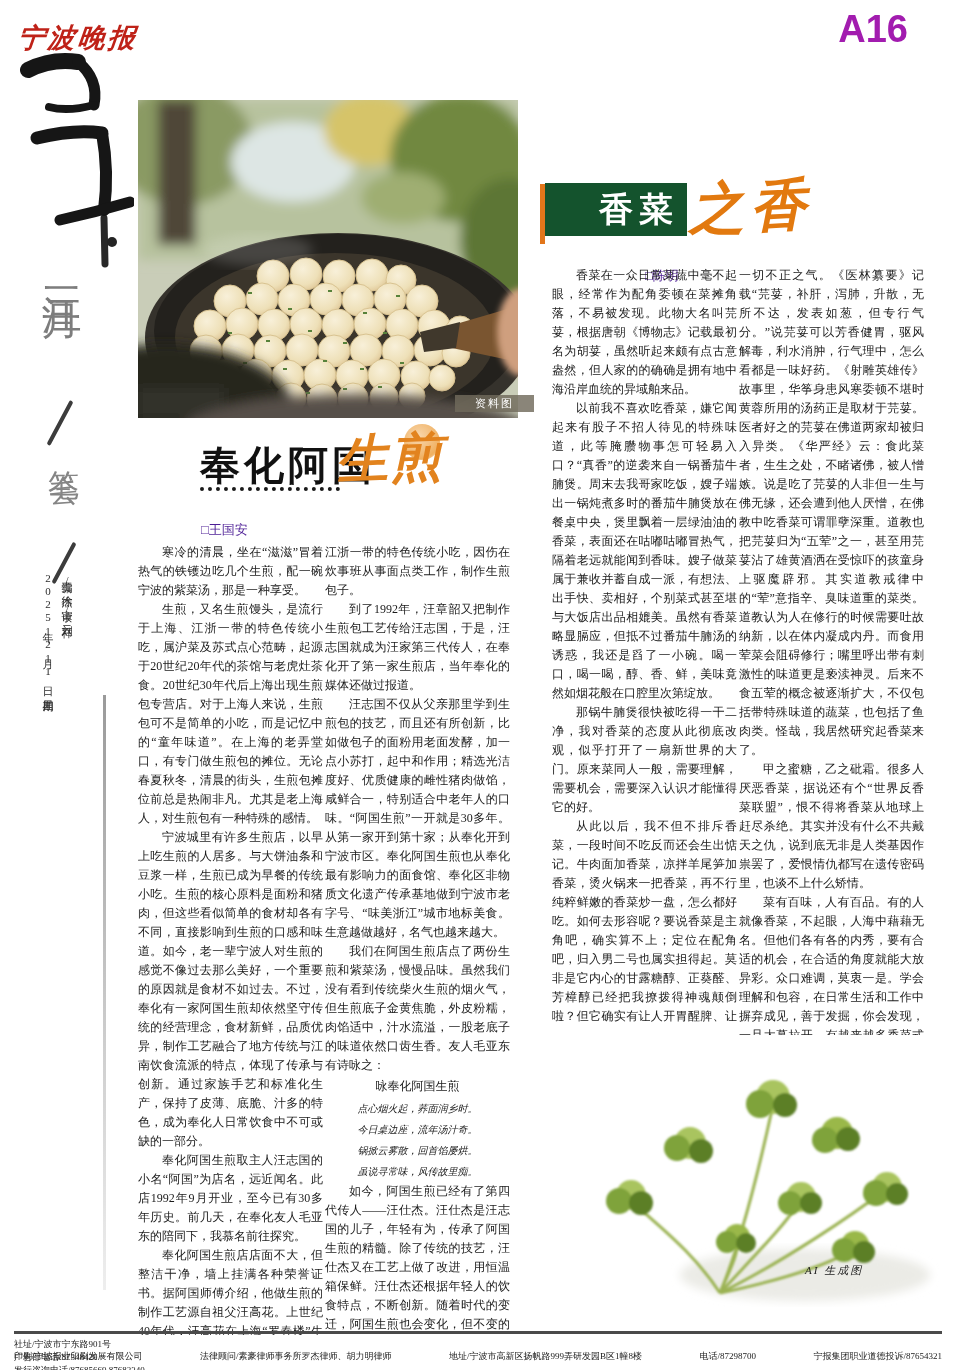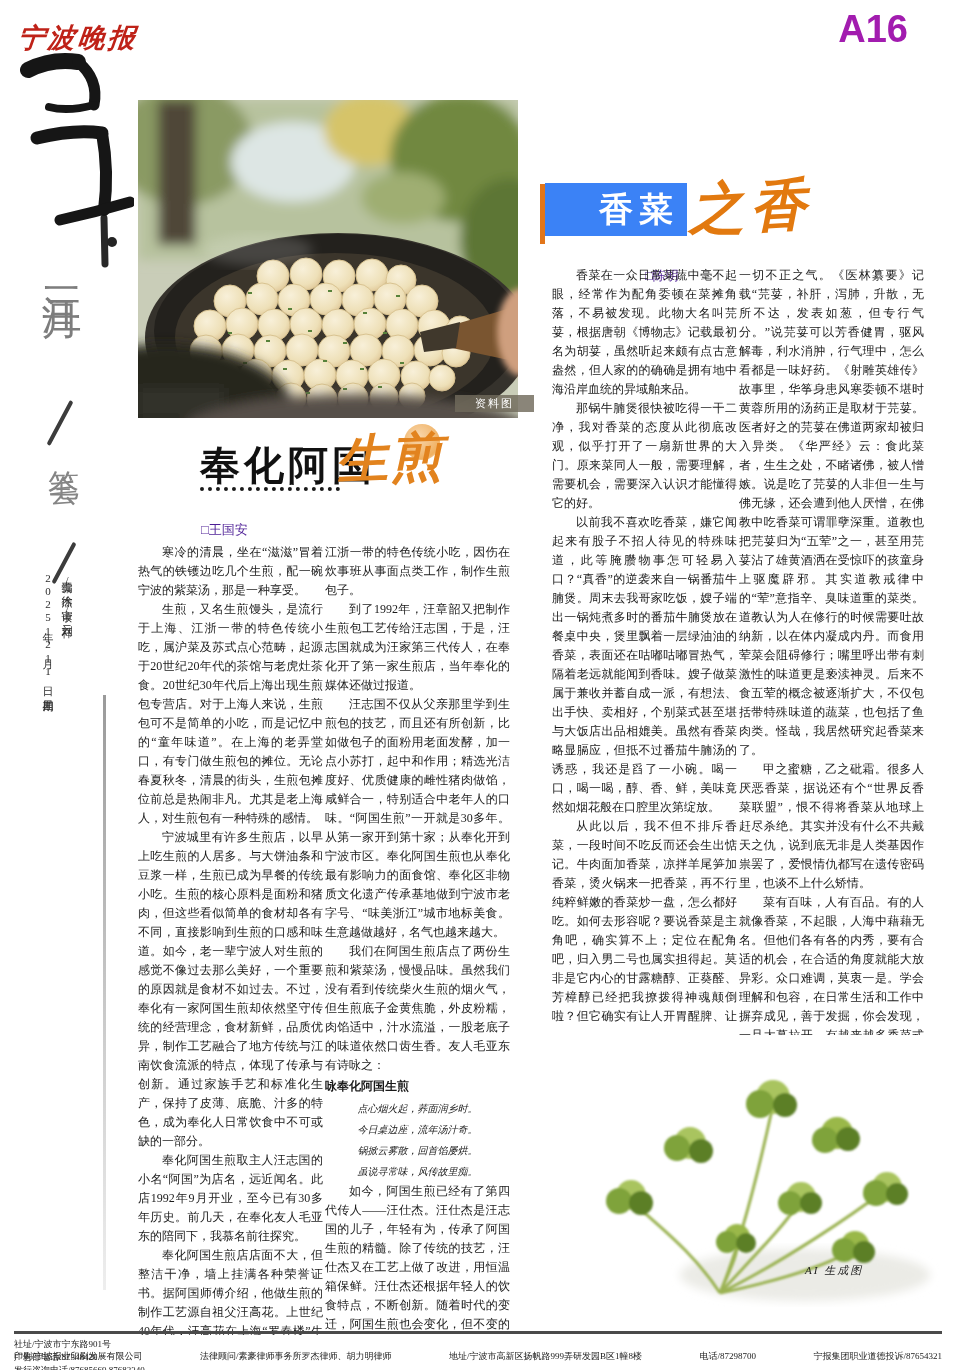--- a/index.html
+++ b/index.html
@@ -37,25 +37,25 @@
   .a1-author{left:201px;top:497px;}
   .cols{position:absolute;display:flex;gap:2px;}
   .a1-cols{left:138px;top:543px;width:380px;height:792px;}
   .a2-cols{left:552px;top:266px;width:380px;height:1075px;}
   .col{width:185px;overflow:hidden;font-size:12px;line-height:19px;text-align:justify;}
   .a1-cols .col{height:792px;}
   .col-a2-1{height:760px;}
   .col-a2-2{height:775px;}
   .para{margin:0;text-indent:2em;}
   .lead{margin:0;text-indent:0;}
-  .poem-title{font-weight:bold;margin:2px 0;}
+  .poem-title{text-align:center;font-weight:normal;margin:2px 0;}
   .poem-line{text-align:center;font-style:italic;font-size:10px;line-height:21px;color:#222;}
   
   .flag-bar{position:absolute;left:540px;top:184px;width:5px;height:60px;background:#e2761a;}
-  .flag-box{position:absolute;left:545px;top:183px;width:142px;height:53px;background:#3b82f6;
+  .flag-box{position:absolute;left:545px;top:183px;width:142px;height:53px;background:#14532d;
             display:flex;align-items:center;justify-content:flex-end;padding-right:8px;box-sizing:border-box;}
   .flag-box span{color:#ffffff;font-size:34px;font-weight:bold;letter-spacing:6px;}
   .a2-accent{position:absolute;left:688px;top:170px;font-size:56px;font-weight:bold;font-style:italic;
              color:#e2790f;letter-spacing:6px;transform:rotate(-3deg);}
   .a2-author{left:645px;top:243px;}
   
   .cilantro{position:absolute;left:555px;top:1035px;width:385px;height:280px;background:#fff;}
   .cilantro-cap{position:absolute;left:250px;top:228px;font-size:11px;font-style:italic;color:#222;
                 letter-spacing:2px;}
   
@@ -245,22 +245,22 @@
   <div class="flag-bar"></div>
   <div class="flag-box">
     <span>香菜</span>
   </div>
   <div class="a2-accent">之香</div>
   <div class="byline a2-author">□陈明</div>
 
   <div class="cols a2-cols">
     <div class="col col-a2-1">
       <p class="para">香菜在一众日常菜蔬中毫不起眼，经常作为配角委顿在菜摊角落，不易被发现。此物大名叫芫荽，根据唐朝《博物志》记载最初名为胡荽，虽然听起来颇有点古意盎然，但人家的的确确是拥有地中海沿岸血统的异域舶来品。</p>
+      <p class="para">以前我不喜欢吃香菜，嫌它闻起来有股子不招人待见的特殊味道，此等腌臜物事怎可轻易入口？“真香”的逆袭来自一锅番茄牛腩煲。周末去我哥家吃饭，嫂子端出一锅炖煮多时的番茄牛腩煲放在餐桌中央，煲里飘着一层绿油油的香菜，表面还在咕嘟咕嘟冒热气，隔着老远就能闻到香味。嫂子做菜属于兼收并蓄自成一派，有想法、出手快、卖相好，个别菜式甚至堪与大饭店出品相媲美。虽然有香菜略显膈应，但抵不过番茄牛腩汤的诱惑，我还是舀了一小碗。喝一口，喝一喝，醇、香、鲜，美味竟然如烟花般在口腔里次第绽放。</p>
       <p class="para">那锅牛腩煲很快被吃得一干二净，我对香菜的态度从此彻底改观，似乎打开了一扇新世界的大门。原来菜同人一般，需要理解，需要机会，需要深入认识才能懂得它的好。</p>
-      <p class="para">以前我不喜欢吃香菜，嫌它闻起来有股子不招人待见的特殊味道，此等腌臜物事怎可轻易入口？“真香”的逆袭来自一锅番茄牛腩煲。周末去我哥家吃饭，嫂子端出一锅炖煮多时的番茄牛腩煲放在餐桌中央，煲里飘着一层绿油油的香菜，表面还在咕嘟咕嘟冒热气，隔着老远就能闻到香味。嫂子做菜属于兼收并蓄自成一派，有想法、出手快、卖相好，个别菜式甚至堪与大饭店出品相媲美。虽然有香菜略显膈应，但抵不过番茄牛腩汤的诱惑，我还是舀了一小碗。喝一口，喝一喝，醇、香、鲜，美味竟然如烟花般在口腔里次第绽放。</p>
       <p class="para">从此以后，我不但不排斥香菜，一段时间不吃反而还会生出惦记。牛肉面加香菜，凉拌羊尾笋加香菜，烫火锅来一把香菜，再不行纯粹鲜嫩的香菜炒一盘，怎么都好吃。如何去形容呢？要说香菜是主角吧，确实算不上；定位在配角吧，归入男二号也属实担得起。莫非是它内心的甘露糖醇、正葵醛、芳樟醇已经把我撩拨得神魂颠倒啦？但它确实有让人开胃醒脾、让菜提鲜增香的功效。明代李时珍所著《本草纲目》里论述芫荽：辛温香窜，内通心脾，外达四肢，能辟</p>
     </div>
     <div class="col col-a2-2">
       <p class="lead">一切不正之气。《医林纂要》记载“芫荽，补肝，泻肺，升散，无所不达，发表如葱，但专行气分。”说芫荽可以芳香健胃，驱风解毒，利水消肿，行气理中，怎么看都是一味好药。《射雕英雄传》故事里，华筝身患风寒委顿不堪时黄蓉所用的汤药正是取材于芫荽。医者好之的芫荽在佛道两家却被归入异类。《华严经》云：食此菜者，生生之处，不睹诸佛，被人憎嫉。说是吃了芫荽的人非但一生与佛无缘，还会遭到他人厌憎，在佛教中吃香菜可谓罪孽深重。道教也把芫荽归为“五荤”之一，甚至用芫荽沾了雄黄酒洒在受惊吓的孩童身上驱魔辟邪。其实道教戒律中的“荤”意指辛、臭味道重的菜类。道教认为人在修行的时候需要吐故纳新，以在体内凝成内丹。而食用荤菜会阻碍修行；嘴里呼出带有刺激性的味道更是亵渎神灵。后来不食五荤的概念被逐渐扩大，不仅包括带特殊味道的蔬菜，也包括了鱼肉类。怪哉，我居然研究起香菜来了。</p>
       <p class="para">甲之蜜糖，乙之砒霜。很多人厌恶香菜，据说还有个“世界反香菜联盟”，恨不得将香菜从地球上赶尽杀绝。其实并没有什么不共戴天之仇，说到底无非是人类基因作祟罢了，爱恨情仇都写在遗传密码里，也谈不上什么矫情。</p>
       <p class="para">菜有百味，人有百品。有的人就像香菜，不起眼，人海中藉藉无名。但他们各有各的内秀，要有合适的机会，在合适的角度就能大放异彩。众口难调，莫衷一是。学会理解和包容，在日常生活和工作中摒弃成见，善于发掘，你会发现，一旦大幕拉开，有越来越多香菜式的角色自成体系，活色生香，填补空白，给工作和生活带来意想不到的精彩。</p>
     </div>
   </div>
 
   <div class="cilantro">

